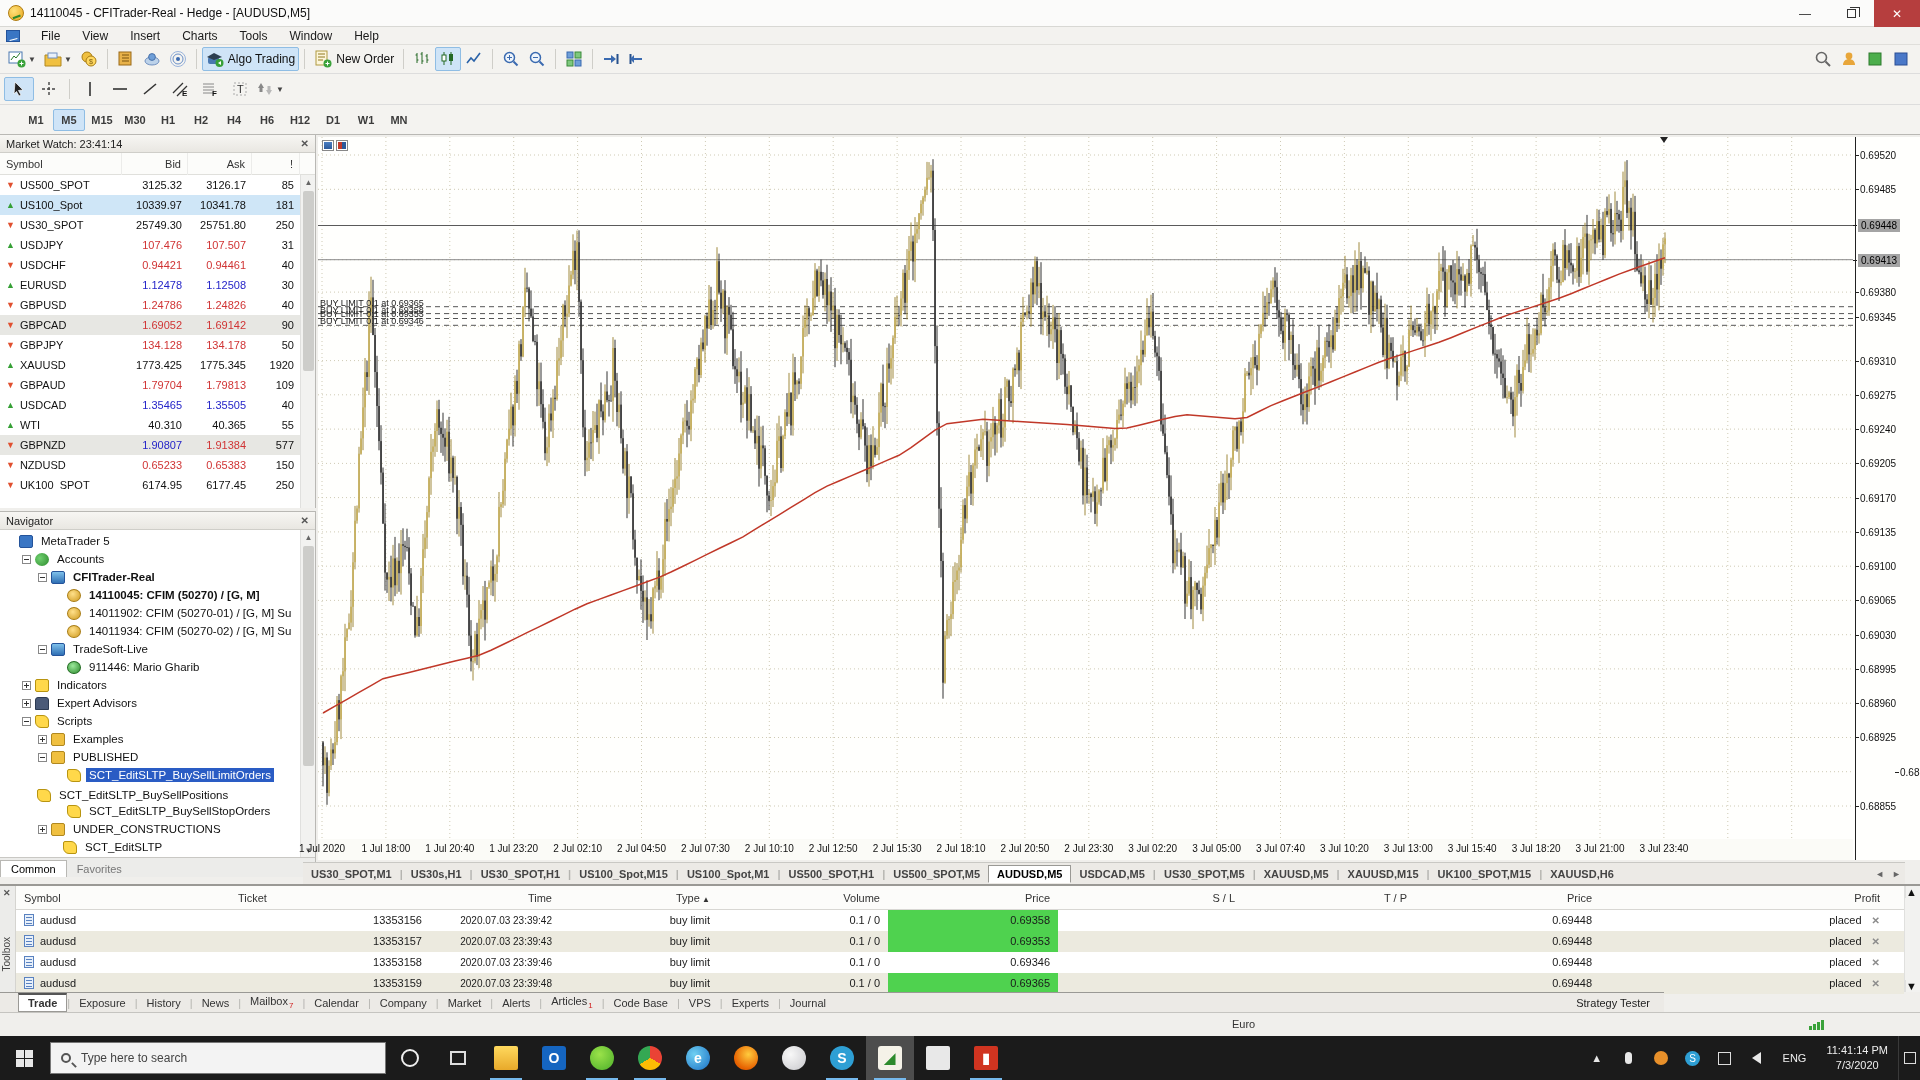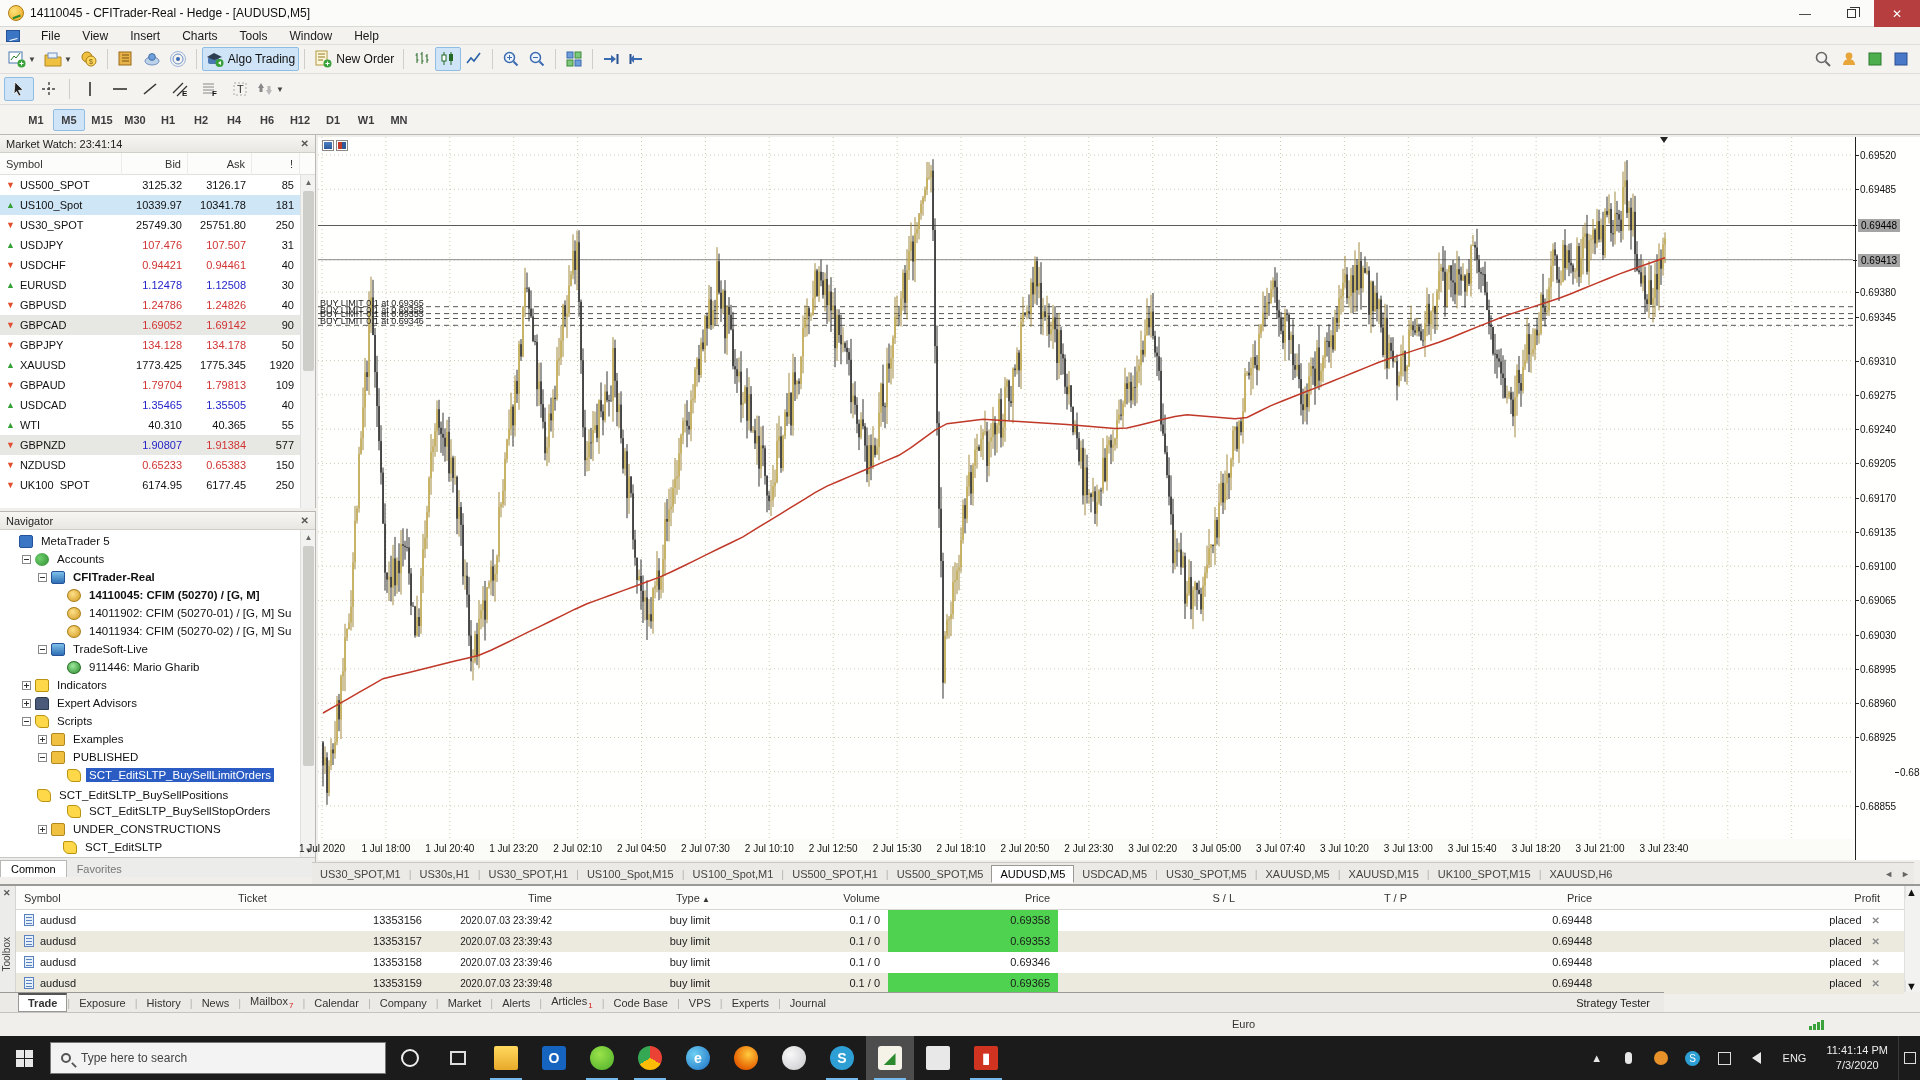--- a/index.html
+++ b/index.html
@@ -80,21 +80,21 @@
   .p-label { position:absolute; left:4px; height:13px; line-height:13px; font-size:10px; color:#111; white-space:nowrap;}
   .p-label::before { content:""; position:absolute; left:-5px; top:6px; width:4px; height:1px; background:#222; }
   .p-label.hl { background:#a4a4a4; color:#000; padding:0 3px; left:2px; }
   .order-label { position:absolute; font-size:9px; color:#222; white-space:nowrap; }
   #chart-mini-icons { position:absolute; left:4px; top:3px; display:flex; }
   .cmini { width:12px; height:11px; margin-right:2px; border:1px solid #888; background:#fff; position:relative;}
   .cmini.b::after{content:"";position:absolute;inset:1px;background:linear-gradient(#4a7ec2,#2c5a9a);}
   .cmini.rb::after{content:"";position:absolute;left:1px;top:1px;right:1px;bottom:1px;background:linear-gradient(90deg,#c23a2a 50%,#2c5a9a 50%);}
   #end-marker { position:absolute; top:0; width:0; height:0; border-left:4px solid transparent; border-right:4px solid transparent; border-top:6px solid #222; }
 
-  #chart-tabs { left:312px; top:862px; width:1602px; height:22px; background:#eceae6; border-top:1px solid #c9c8c4; display:flex; align-items:center; font-size:11px; color:#444; }
+  #chart-tabs { left:303px; top:862px; width:1602px; height:22px; background:#eceae6; border-top:1px solid #c9c8c4; display:flex; align-items:center; font-size:11px; color:#444;font-weight:bold; }
   .ctab { padding:2px 8px; white-space:nowrap; }
   .ctab.active { background:#fff; border:1px solid #9a9995; border-bottom:1px solid #fff; color:#000; }
   .ctab-sep { color:#b5b4b0; }
   #ctab-arrows { position:absolute; right:4px; display:flex; gap:8px; color:#666; font-size:9px;}
 
   
   #toolbox { left:0; top:884px; width:1920px; height:108px; background:#fff; border-top:2px solid #9a9995; }
   #tb-strip { position:absolute; left:0; top:0; width:16px; height:108px; background:#ececea; border-right:1px solid #d5d4d0;}
   #tb-strip .x { position:absolute; top:2px; left:3px; font-size:9px; color:#555; font-weight:bold;}
   #tb-strip .vlabel { position:absolute; top:60px; left:-14px; transform:rotate(-90deg); font-size:10px; color:#444; width:40px;}

